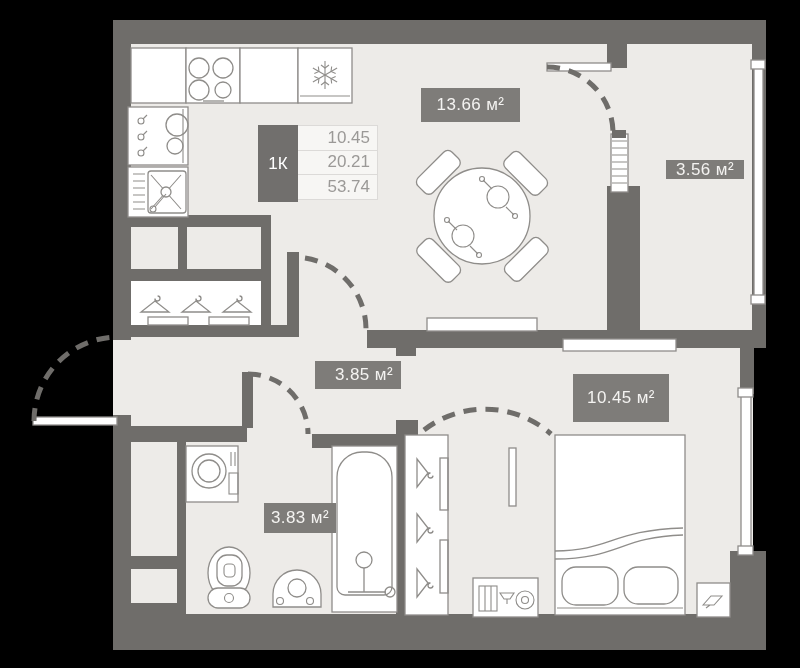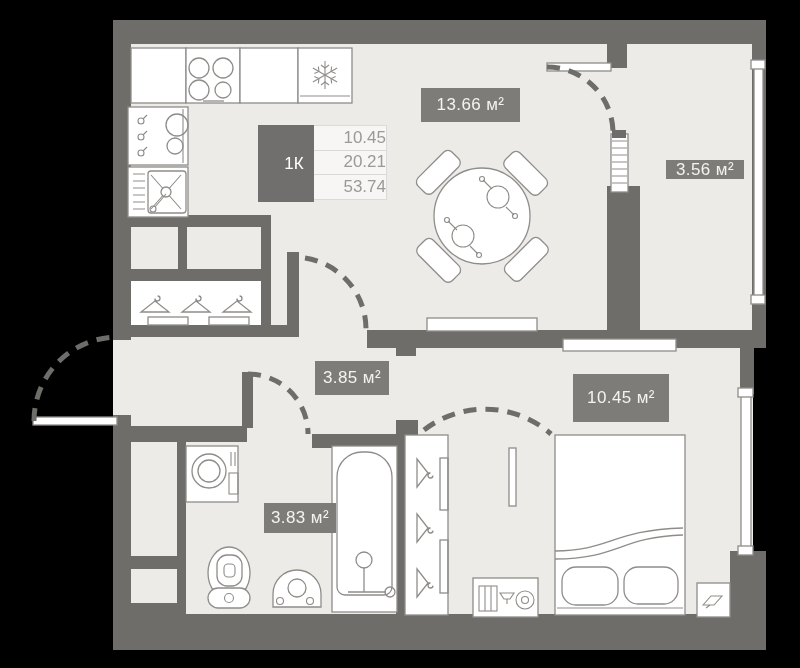--- a/index.html
+++ b/index.html
@@ -15,25 +15,25 @@
   .wall{fill:var(--walls);}
   .floor{fill:var(--floor);}
   .fix{fill:#ffffff;stroke:var(--fixture_stroke);stroke-width:1.3;}
   .fixthin{fill:none;stroke:var(--fixture_stroke);stroke-width:1.3;}
   .fixthin2{fill:none;stroke:var(--fixture_stroke);stroke-width:1.1;}
   .dash{fill:none;stroke:var(--walls);stroke-width:5;stroke-dasharray:13 9;}
   .badge{position:absolute;display:flex;align-items:center;justify-content:center;
          background:var(--badge_bg);color:var(--badge_text);font-size:17px;letter-spacing:.4px;}
   .legend{position:absolute;left:258px;top:125px;display:flex;}
   .legend-type{width:40px;height:77px;background:var(--legend_dark);color:#fff;
-               display:flex;align-items:center;justify-content:center;font-size:17px;padding-left:16px;}
+               display:flex;align-items:center;justify-content:center;font-size:17px;}
   .legend-rows{display:flex;flex-direction:column;}
   .legend-row{width:72px;height:23.6px;background:var(--legend_light);border:1px solid var(--legend_border);
               border-left:none;margin-top:-1px;display:flex;align-items:center;justify-content:flex-end;
-              box-sizing:content-box;color:var(--legend_text);font-size:17px;}
+              padding-right:7px;box-sizing:content-box;color:var(--legend_text);font-size:17px;}
   .legend-row:first-child{margin-top:0;}
 </style>
 </head>
 <body>
 
 <svg id="plan-svg" width="800" height="668" viewBox="0 0 800 668">
 
   <path class="floor" d="M113,20 H766 V334 H753 V650 H113 Z"></path>
 
   <g class="wall">
@@ -253,21 +253,21 @@
   </g>
 
   <g>
     <rect class="fix" x="697" y="583" width="33" height="34"></rect>
     <path class="fixthin2" d="M703,605 L711,596 L722,596 L714,605 Z M706,608 L710,605"></path>
   </g>
 </svg>
 
 <div class="badge" style="left:413px;top:88px;width:99px;height:34px;margin-left:8px;">13.66 м²</div>
 <div class="badge" style="left:666px;top:160px;width:78px;height:19px;">3.56 м²</div>
-<div class="badge" style="left:315px;top:361px;width:74px;height:34px;">3.85 м²</div>
+<div class="badge" style="left:315px;top:361px;width:74px;height:28px;padding-left:12px;">3.85 м²</div>
 <div class="badge" style="left:573px;top:374px;width:96px;height:48px;">10.45 м²</div>
 <div class="badge" style="left:264px;top:503px;width:72px;height:30px;">3.83 м²</div>
 
 <div class="legend">
   <div class="legend-type">1К</div>
   <div class="legend-rows">
     <div class="legend-row">10.45</div>
     <div class="legend-row">20.21</div>
     <div class="legend-row">53.74</div>
   </div>

